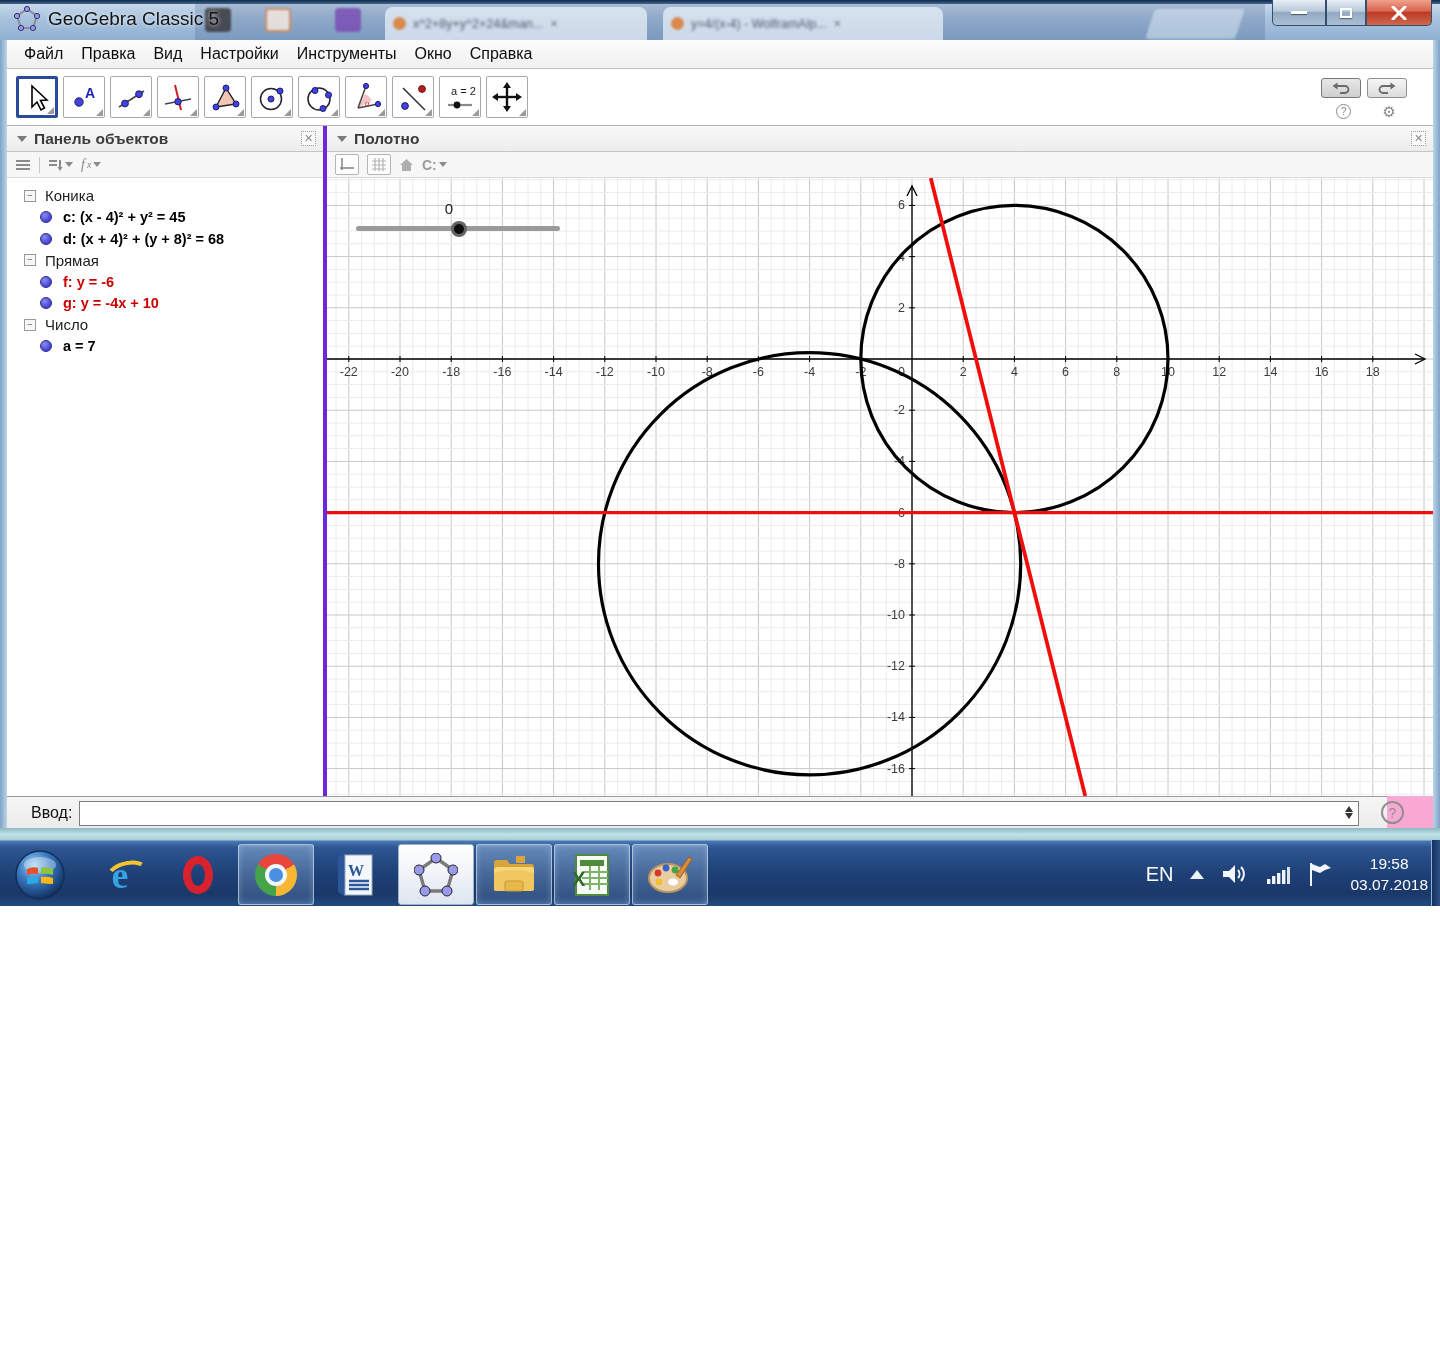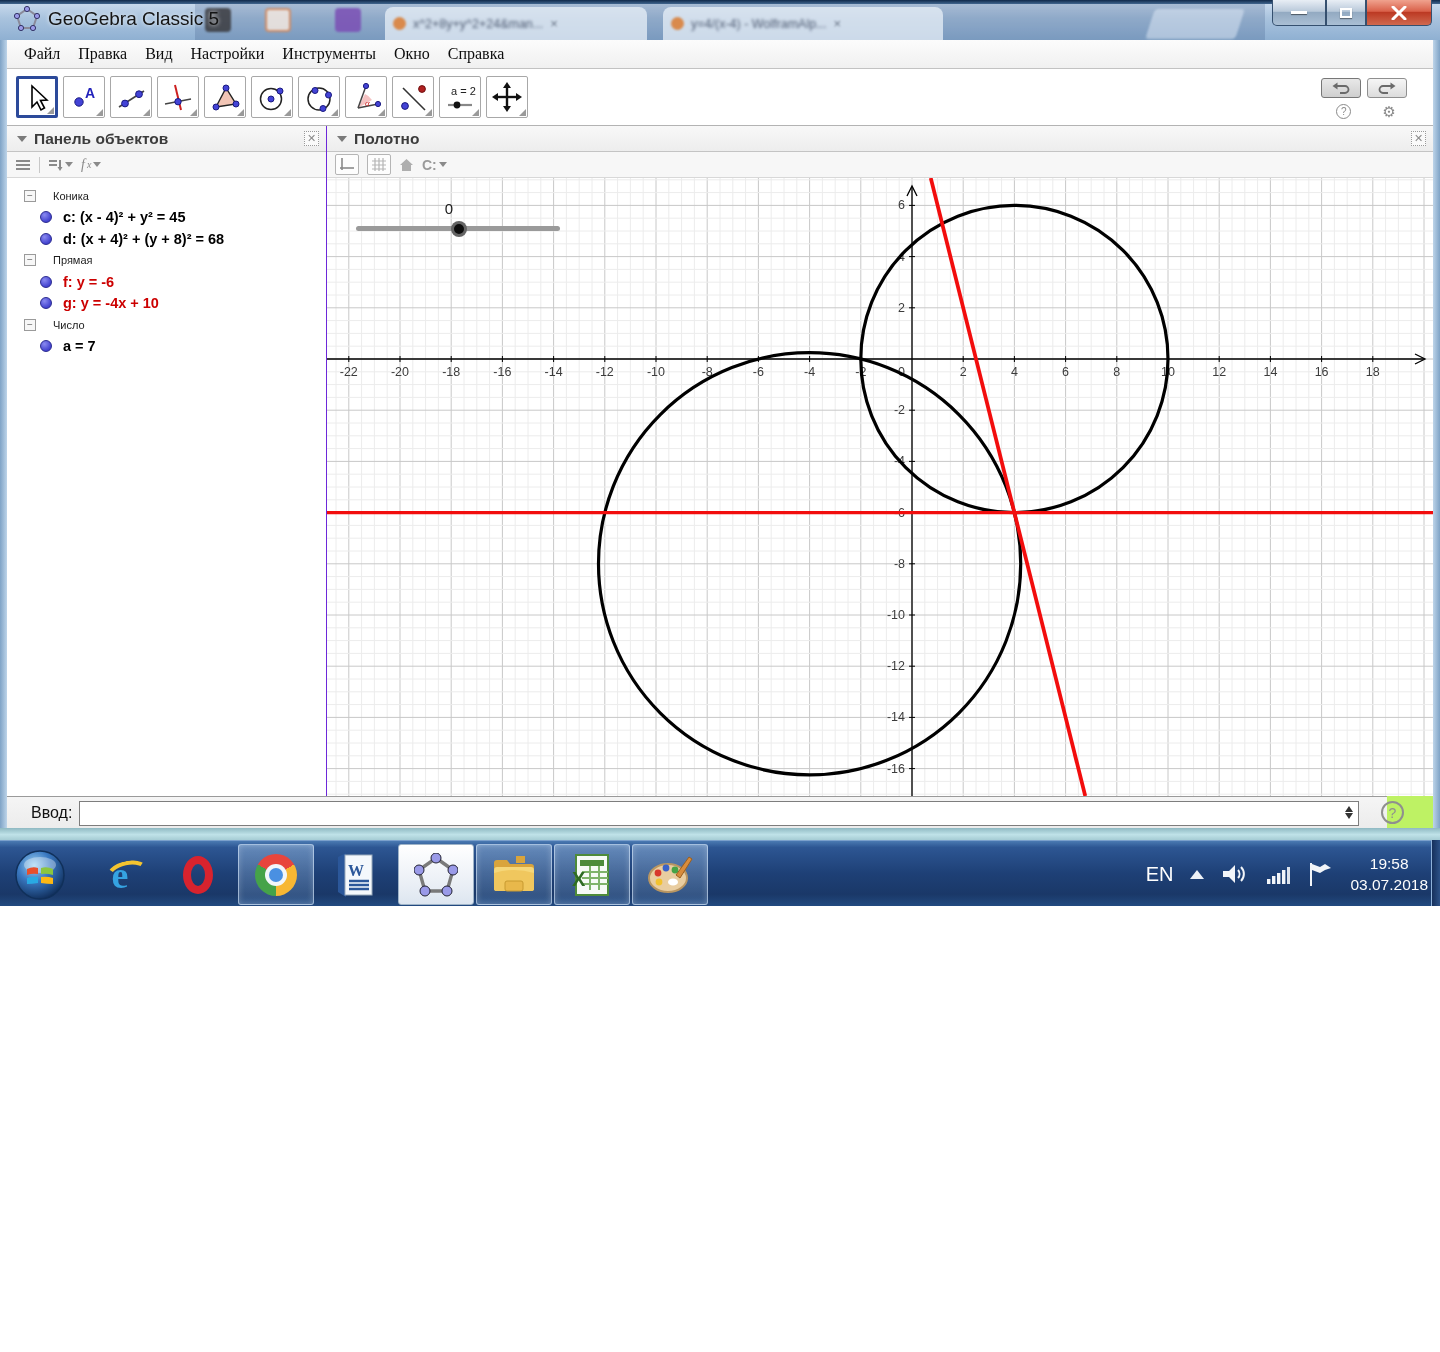--- a/index.html
+++ b/index.html
@@ -1,17 +1,17 @@
 <!DOCTYPE html>
 <html><head>
 <meta charset="utf-8">
 <style>
   * { margin:0; padding:0; box-sizing:border-box; }
   body { background:#ffffff; font-family:"Liberation Sans", sans-serif; }
-  .screen { position:relative; width:1440px; height:1352px; background:#bef264; overflow:hidden; }
+  .screen { position:relative; width:1440px; height:1352px; background:#f9a8d4; overflow:hidden; }
 
   
   .titlebar { position:absolute; left:0; top:0; width:1440px; height:40px;
     background:linear-gradient(180deg,#cfdef0 0%,#a9c3de 45%,#8fb0d2 100%); }
   .titlebar::before { content:""; position:absolute; left:0; top:0; right:0; height:4px;
     background:linear-gradient(180deg,#10294a,#41668f); }
   .title-left { position:absolute; left:14px; top:6px; display:flex; align-items:center; gap:8px; }
   .app-title { font-size:19px; color:#141414; text-shadow:0 0 4px rgba(255,255,255,.9); }
   .ghost-strip { position:absolute; left:195px; top:4px; width:1070px; height:36px;
     background:rgba(28,58,105,.18); }
@@ -38,62 +38,62 @@
   .frame-left  { position:absolute; left:0; top:40px; width:7px; height:788px; background:linear-gradient(90deg,#7fa3c6,#bdd4e9); }
   .frame-right { position:absolute; left:1433px; top:40px; width:7px; height:788px; background:linear-gradient(270deg,#7fa3c6,#bdd4e9); }
   .frame-bottom{ position:absolute; left:0; top:828px; width:1440px; height:12px; background:linear-gradient(180deg,#8fb9c2,#bfe2e8 55%,#a6ccd4); }
   .collapse-arrow { position:absolute; left:1421px; top:447px; width:0; height:0;
     border-top:7px solid transparent; border-bottom:7px solid transparent; border-right:9px solid #8a99a8; }
 
   
   .menubar { position:absolute; left:7px; top:40px; width:1426px; height:29px;
     background:linear-gradient(180deg,#fcfcfc,#f0f0f0); border-bottom:1px solid #c2c2c2;
     display:flex; align-items:center; padding-left:8px; }
-  .menu-item { font-size:16px; color:#0d0d0d; padding:0 9px; cursor:default;font-family:Liberation Serif, serif; }
+  .menu-item { font-size:16px; color:#0d0d0d; padding:0 9px; cursor:default; }
 
   
   .toolbar { position:absolute; left:7px; top:69px; width:1426px; height:57px;
     background:#ffffff; border-bottom:1px solid #b3b3b3; display:flex; align-items:center; padding-left:9px; gap:5px; }
   .tool-btn { position:relative; width:42px; height:42px; background:#fff; border:1px solid #a8a8a8;
     border-radius:2px; display:flex; align-items:center; justify-content:center; }
   .tool-btn.selected { border:3px solid #2c4a9a; box-shadow:inset 0 0 0 1px #fff; }
   .tool-btn .corner { position:absolute; right:1px; bottom:1px; width:0; height:0;
     border-left:7px solid transparent; border-bottom:7px solid #9a9a9a; }
   .tb-right { position:absolute; right:22px; top:9px; width:90px; }
   .ur-row { display:flex; gap:6px; }
   .ur-btn { width:40px; height:20px; border:1px solid #8f8f8f; border-radius:3px;
     background:linear-gradient(180deg,#f6f6f6,#dcdcdc); display:flex; align-items:center; justify-content:center; }
   .hg-row { display:flex; justify-content:space-around; margin-top:6px; color:#8a8a8a; }
   .help-circ { width:15px; height:15px; border:1.5px solid #8a8a8a; border-radius:50%;
     font-size:10px; display:flex; align-items:center; justify-content:center; color:#8a8a8a; }
   .gear { font-size:15px; line-height:15px; color:#8a8a8a; }
 
   
-  .algebra { position:absolute; left:7px; top:126px; width:320px; height:670px; background:#fff; border-right:1px solid #6d28d9; }
+  .algebra { position:absolute; left:7px; top:126px; width:320px; height:670px; background:#fff; border-right:4px solid #6d28d9; }
   .graphics { position:absolute; left:327px; top:126px; width:1106px; height:670px; background:#fff; }
   .panel-header { height:26px; background:linear-gradient(180deg,#f8f8f8,#ededed); border-bottom:1px solid #c4c4c4;
     display:flex; align-items:center; padding-left:10px; gap:7px; position:relative; }
   .ph-caret { width:0; height:0; border-left:5px solid transparent; border-right:5px solid transparent; border-top:6px solid #7a7a7a; }
   .ph-title { font-size:15.5px; font-weight:bold; color:#3c3c3c; }
   .ph-close { position:absolute; right:7px; top:5px; width:15px; height:15px; border:1px dotted #9a9a9a;
     color:#8a8a8a; font-size:11px; line-height:13px; text-align:center; background:#fafafa; }
   .stylebar { height:26px; background:#f7f7f7; border-bottom:1px solid #d8d8d8; display:flex; align-items:center; padding-left:8px; gap:8px; }
   .sb-sep { width:1px; height:16px; background:#c8c8c8; }
   .sb-ic { color:#909090; font-size:13px; display:flex; align-items:center; gap:2px; }
   .sb-caret { width:0; height:0; border-left:4px solid transparent; border-right:4px solid transparent; border-top:5px solid #8a8a8a; }
   .sb-btn { width:24px; height:21px; border:1px solid #b5b5b5; border-radius:2px; background:#fdfdfd;
     display:flex; align-items:center; justify-content:center; }
   .fx { font-family:"Liberation Serif", serif; font-style:italic; font-size:14px; color:#8a8a8a; }
 
   
   .tree { padding-top:7px; }
   .t-row { height:21.5px; display:flex; align-items:center; }
   .minus-box { margin-left:17px; width:12px; height:12px; border:1px solid #9a9a9a; background:#f7f7f7;
     color:#6a6a6a; font-size:10px; line-height:10px; text-align:center; }
-  .g-label { margin-left:17px; font-size:11px; color:#1d1d1d; }
+  .g-label { margin-left:9px; font-size:15px; color:#1d1d1d; }
   .marble { margin-left:33px; width:12px; height:12px; border-radius:50%;
     background:radial-gradient(circle at 35% 30%,#8a8af0,#4343cf 70%); border:1px solid #2a2a90; }
   .eq { margin-left:11px; font-size:14.5px; font-weight:bold; color:#000; }
   .eq.red { color:#cc0000; }
 
   
   .canvas { position:absolute; left:0; top:52px; width:1106px; height:618px; background:#fff; overflow:hidden; }
   .canvas svg { position:absolute; left:0; top:0; }
   .slider-label { position:absolute; left:105px; top:22px; width:34px; text-align:center;
     font-size:15px; color:#1a1a1a; }

